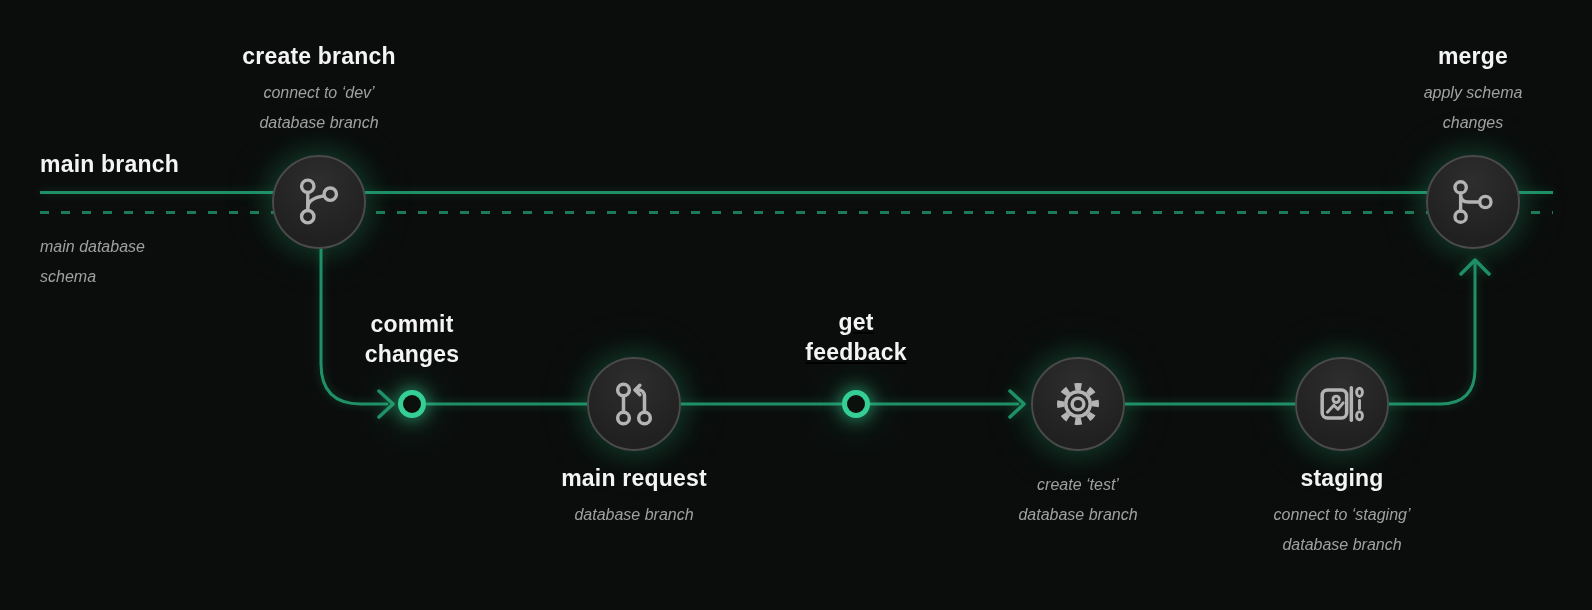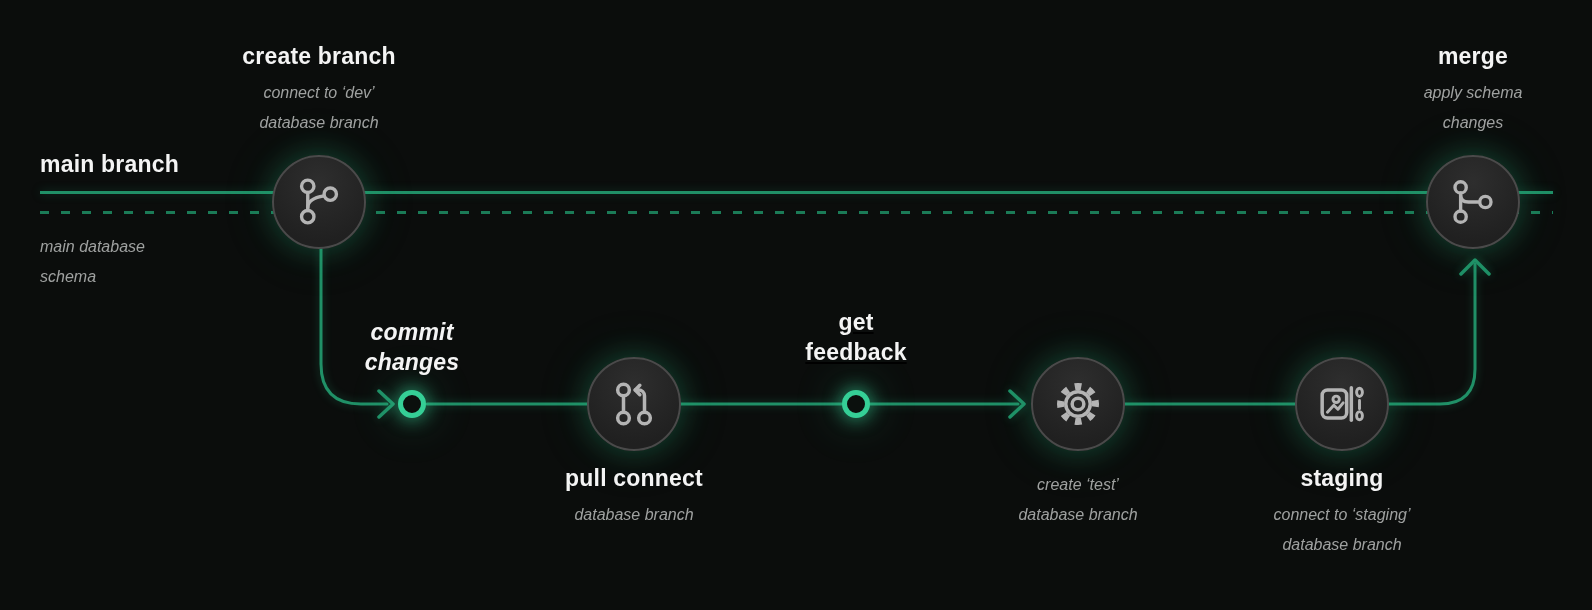--- a/index.html
+++ b/index.html
@@ -140,27 +140,27 @@
   </div>
 
   <div class="label-block" style="left:319px;top:41px;">
     <div class="title">create branch</div>
     <div class="sub">
       <div>connect to ‘dev’</div>
       <div>database branch</div>
     </div>
   </div>
 
-  <div class="label-block" style="left:412px;top:317px;font-style:italic;">
+  <div class="label-block" style="left:412px;top:309px;">
     <div class="title">commit</div>
     <div class="title">changes</div>
   </div>
 
   <div class="label-block" style="left:634px;top:463px;">
-    <div class="title">pull connect</div>
+    <div class="title">main request</div>
     <div class="sub">
       <div>database branch</div>
     </div>
   </div>
 
   <div class="label-block" style="left:856px;top:307px;text-decoration:underline;">
     <div class="title">get</div>
     <div class="title">feedback</div>
   </div>
 

